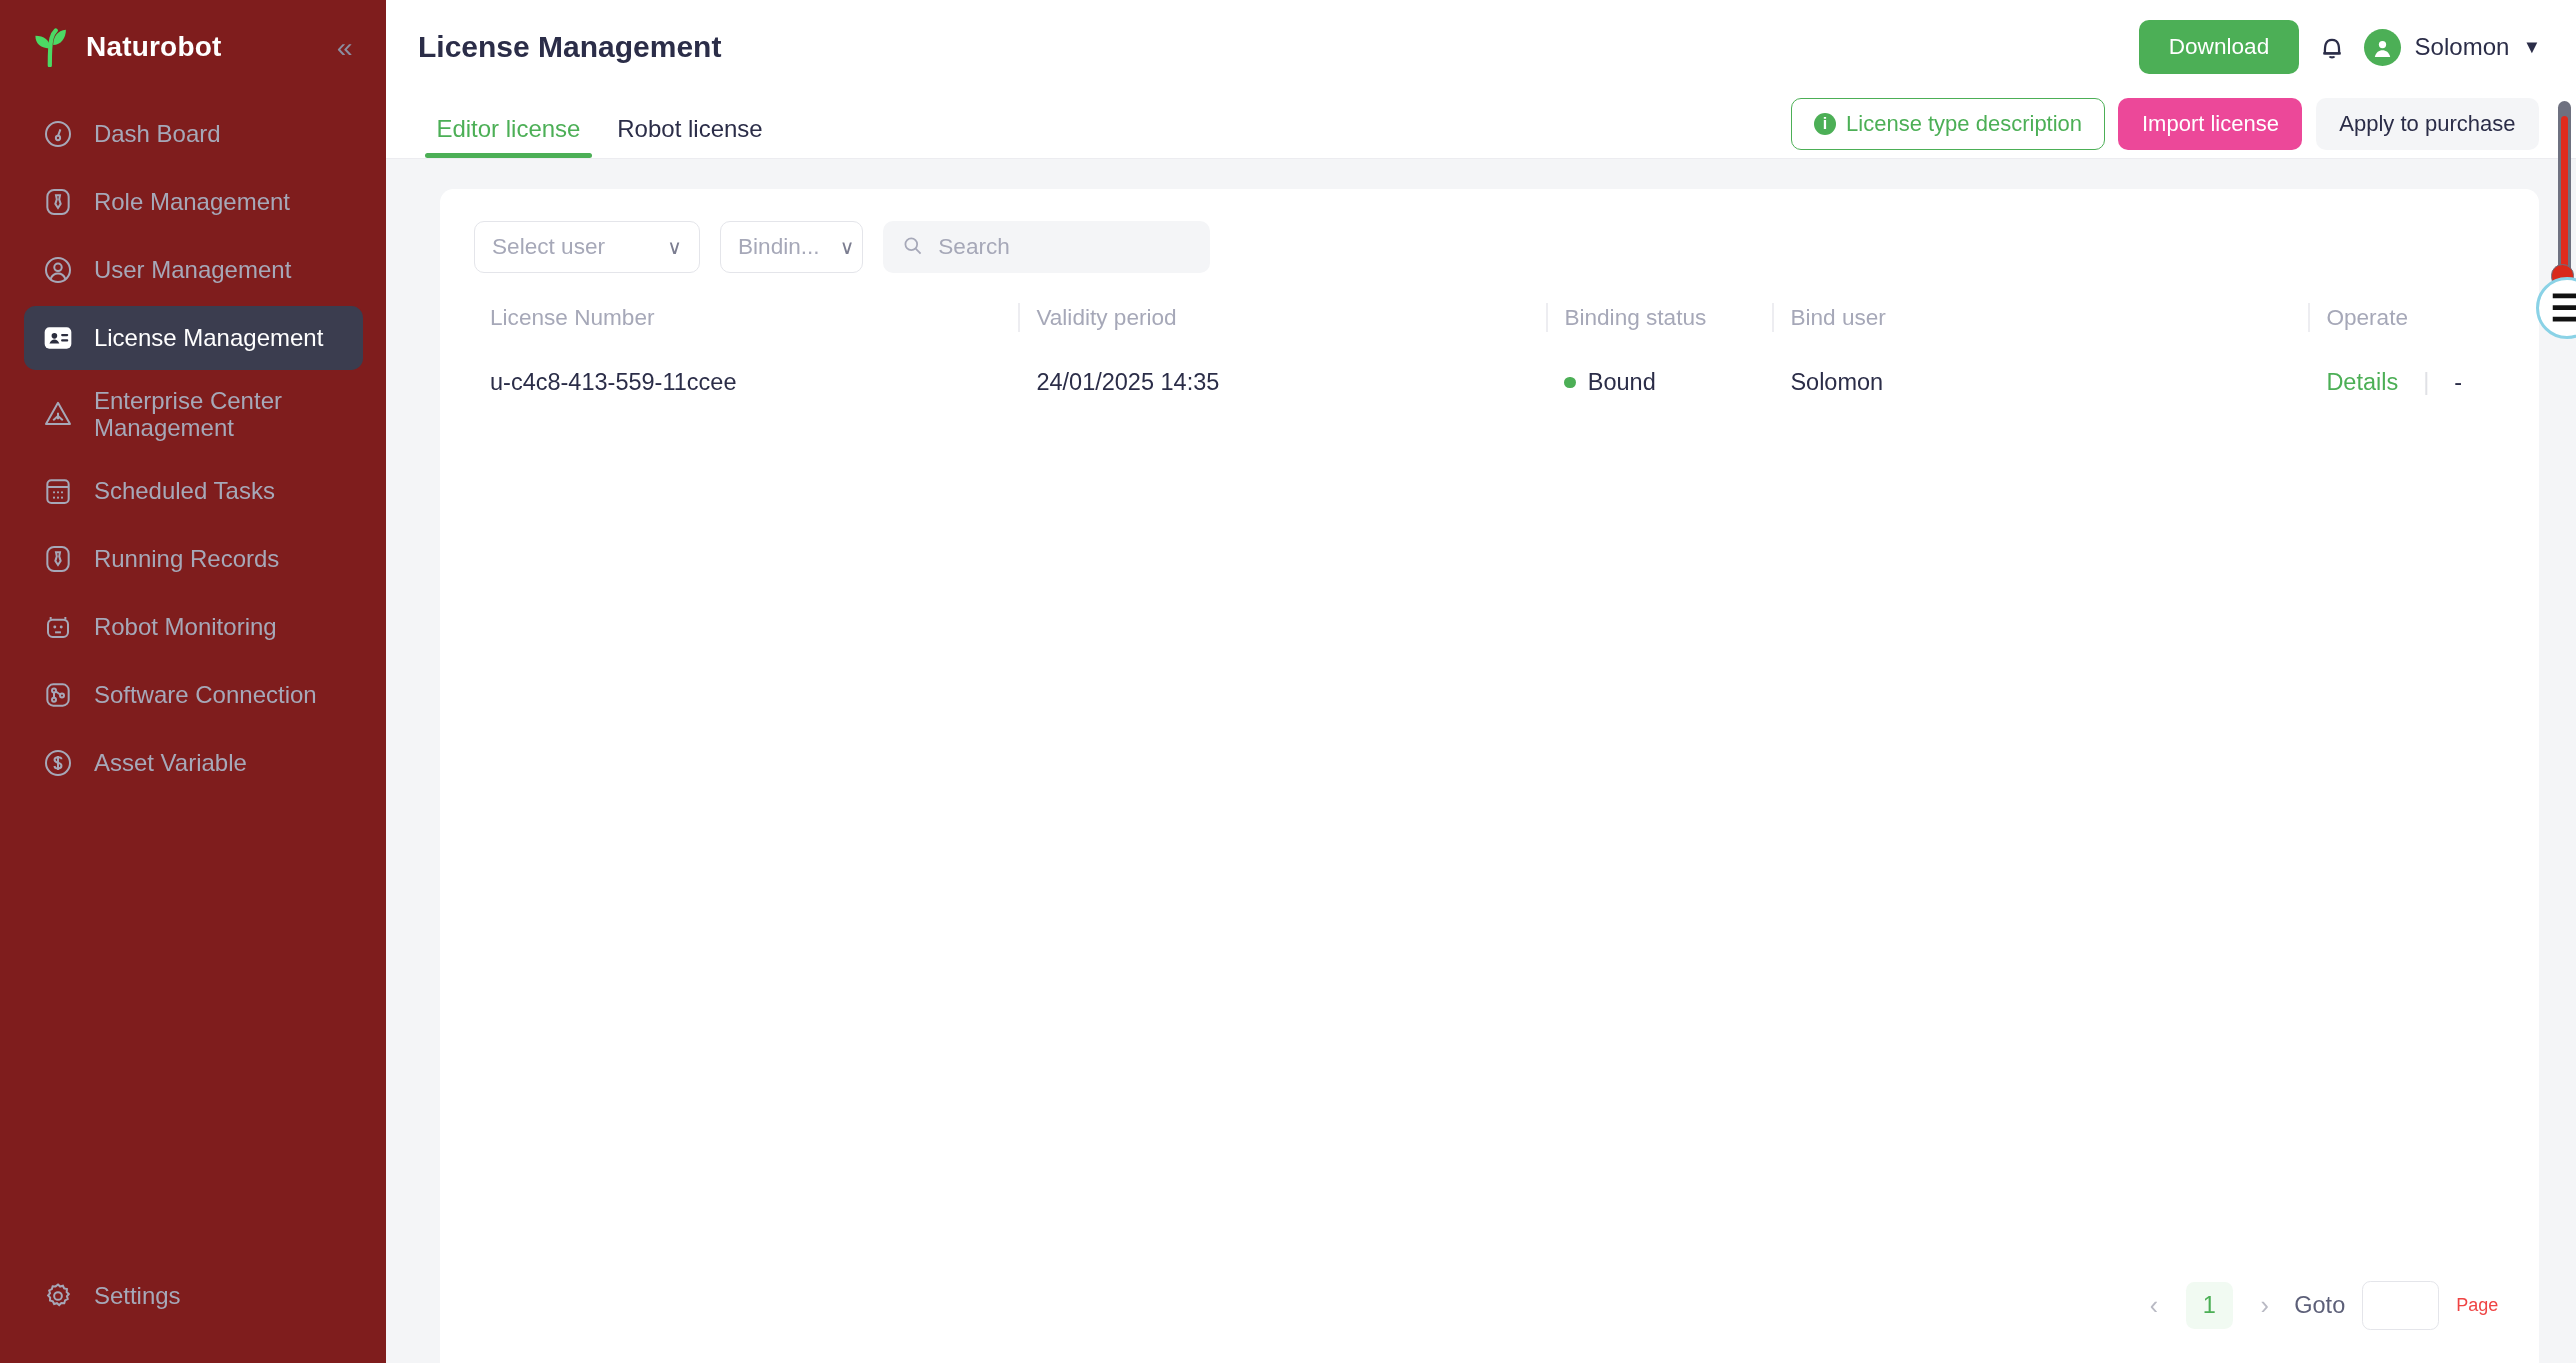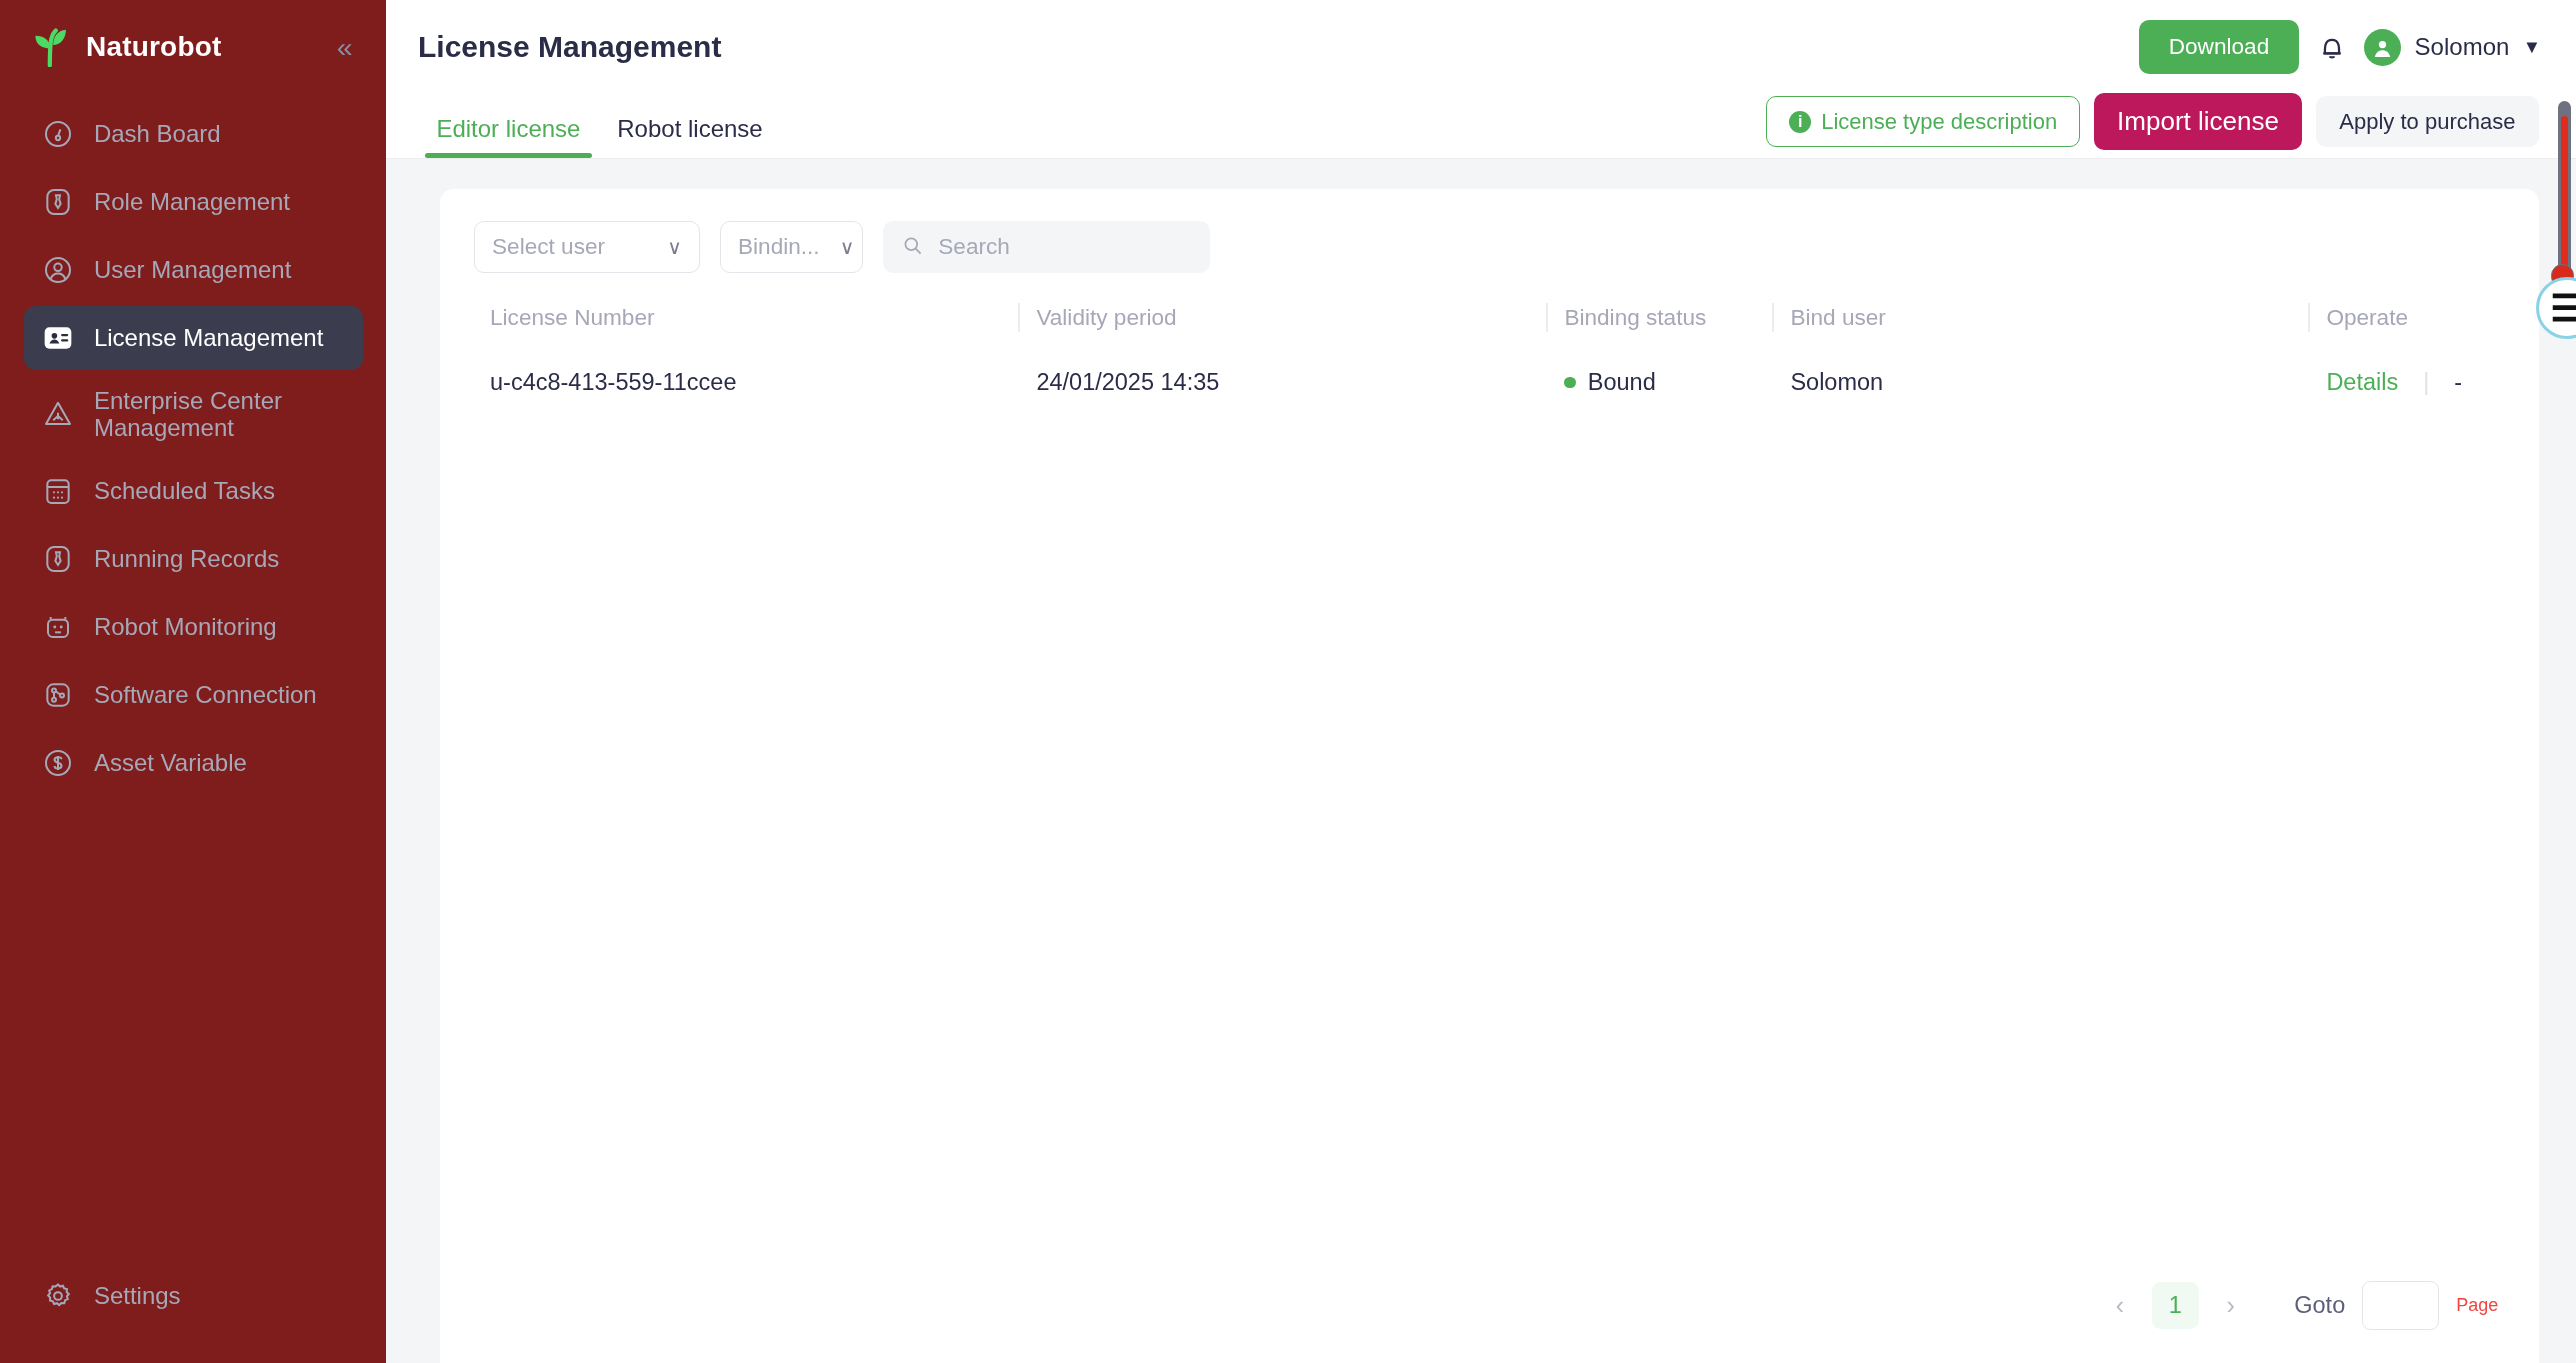--- a/index.html
+++ b/index.html
@@ -152,23 +152,23 @@
     border: 0.8px solid #4caf56;
     color: #4caf56;
     background: #fff;
     font-size: 22px;
     border-radius: 10px;
     padding: 11.7px 22px;
     cursor: pointer;
     white-space: nowrap;
   }
   .btn-solid-green {
-    background: #be185d;
+    background: #ec4899;
     color: #fff;
-    font-size: 26px;
+    font-size: 22px;
     border-radius: 10px;
     padding: 12.6px 23.5px;
     margin-left: 13.4px;
     cursor: pointer;
     white-space: nowrap;
   }
   .btn-grey {
     background: #f4f5f7;
     color: #2b2d48;
     font-size: 22px;
@@ -304,21 +304,21 @@
   .pg-num {
     min-width: 47px; height: 47px;
     border-radius: 8.4px;
     background: #f1faf2;
     color: #4caf56;
     font-size: 23.5px;
     display: flex; align-items: center; justify-content: center;
     margin: 0 8.4px;
     cursor: pointer;
   }
-  .pg-goto { font-size: 23.5px; color: #5c5f78; margin-left: 40px; }
+  .pg-goto { font-size: 23.5px; color: #5c5f78; margin-left: 6px; }
   .pg-input {
     width: 77px; height: 49px;
     border: 0.8px solid #e4e5ea;
     border-radius: 8.4px;
     margin: 0 17px;
     background: #fff;
   }
   .pg-input input {
     width: 100%; height: 100%;
     border: none; outline: none; background: transparent;

